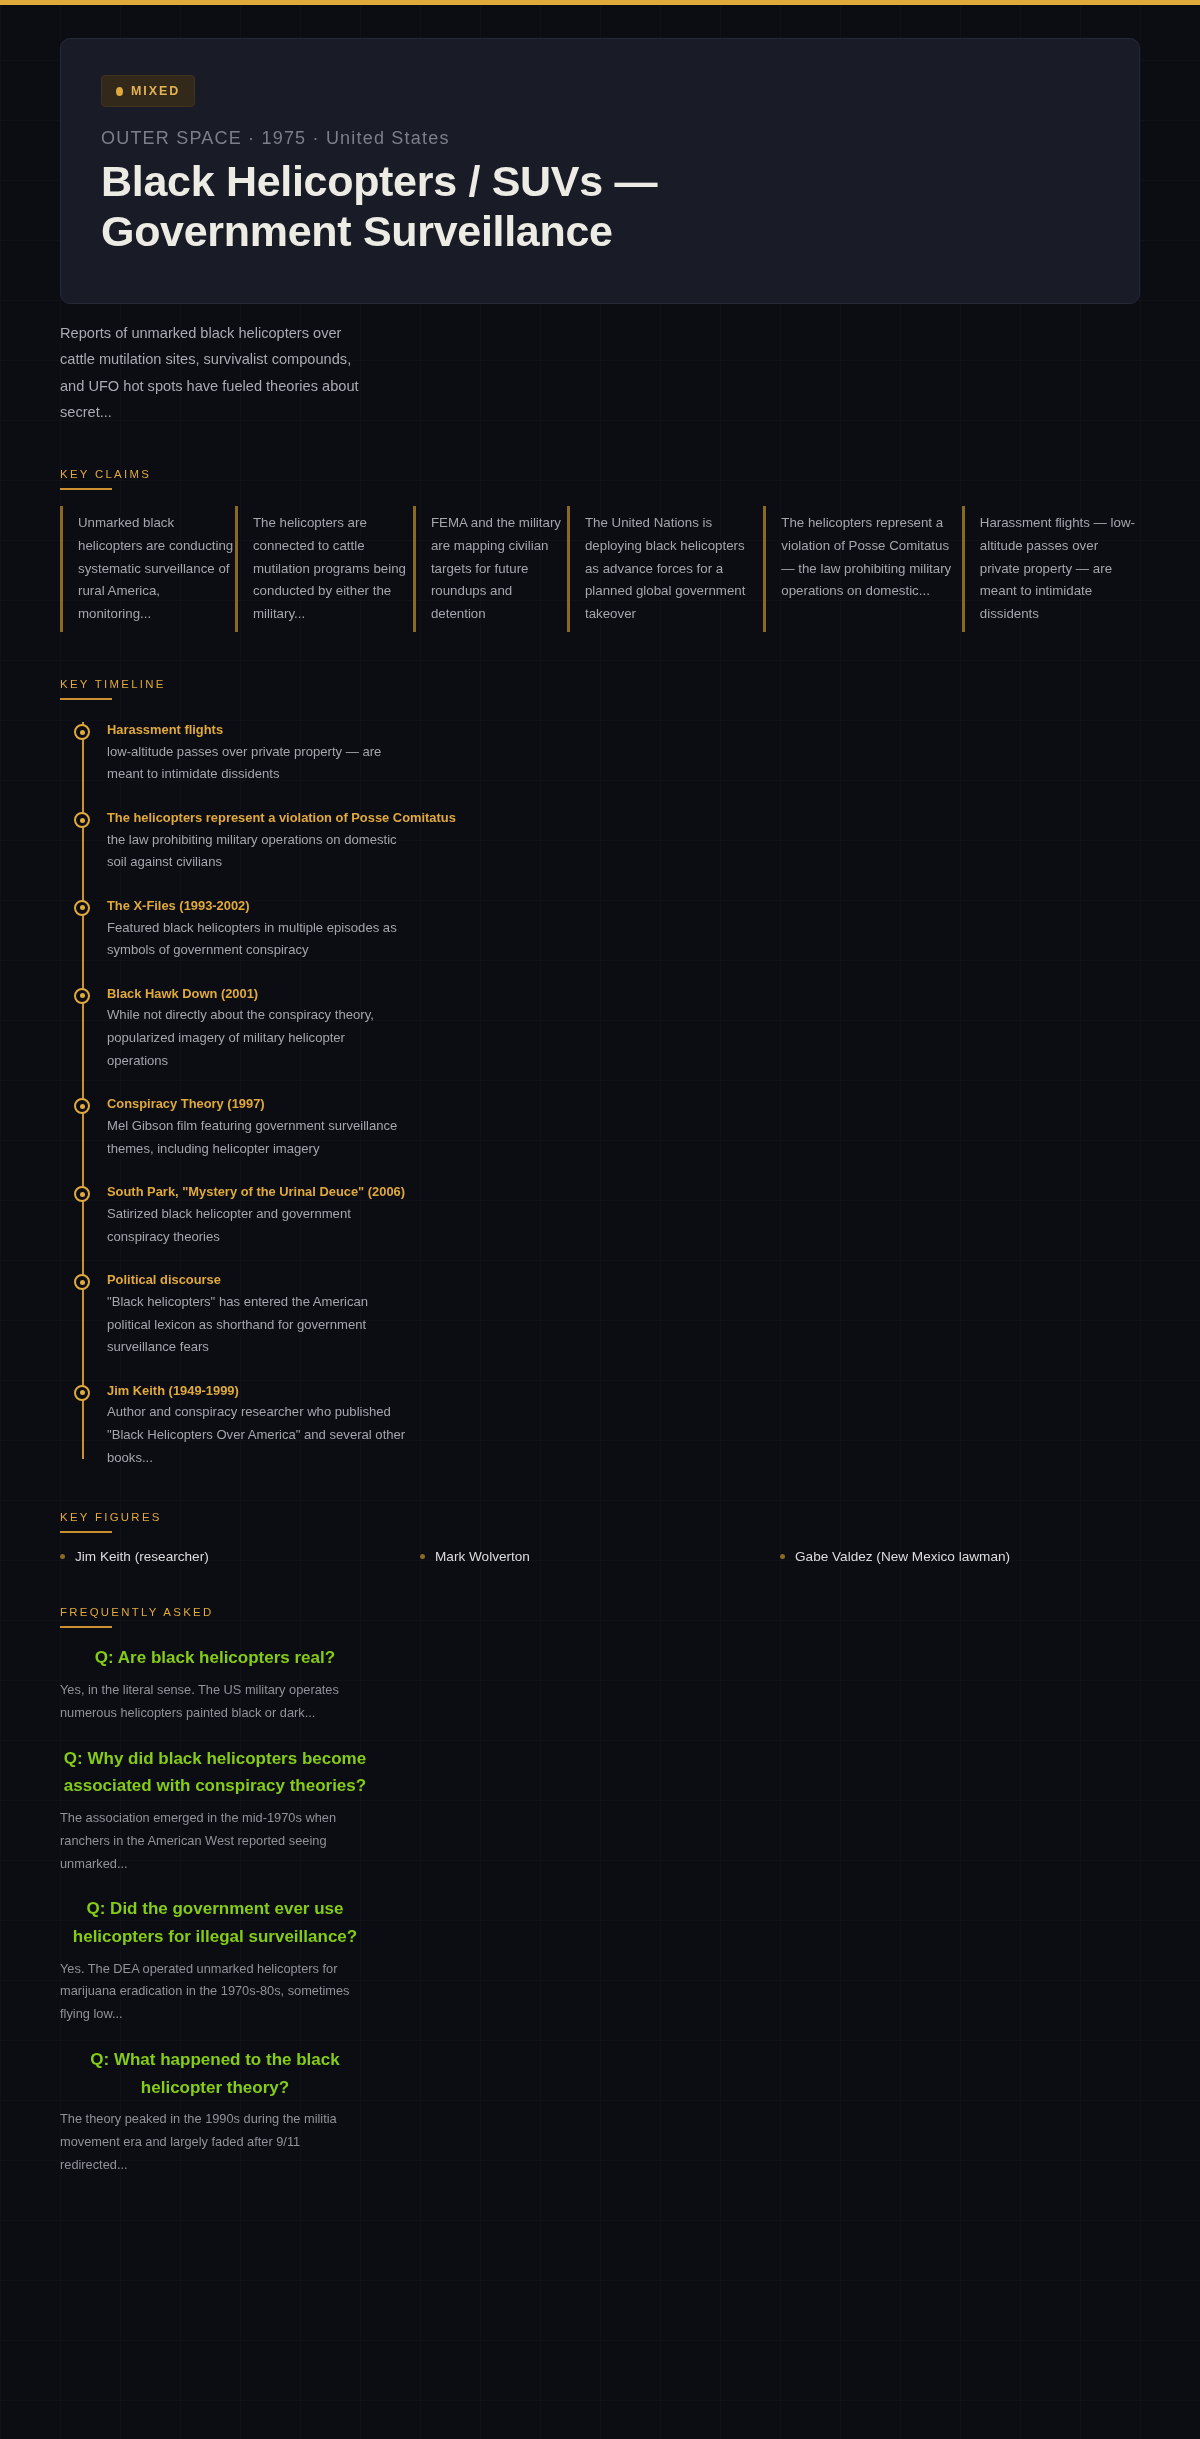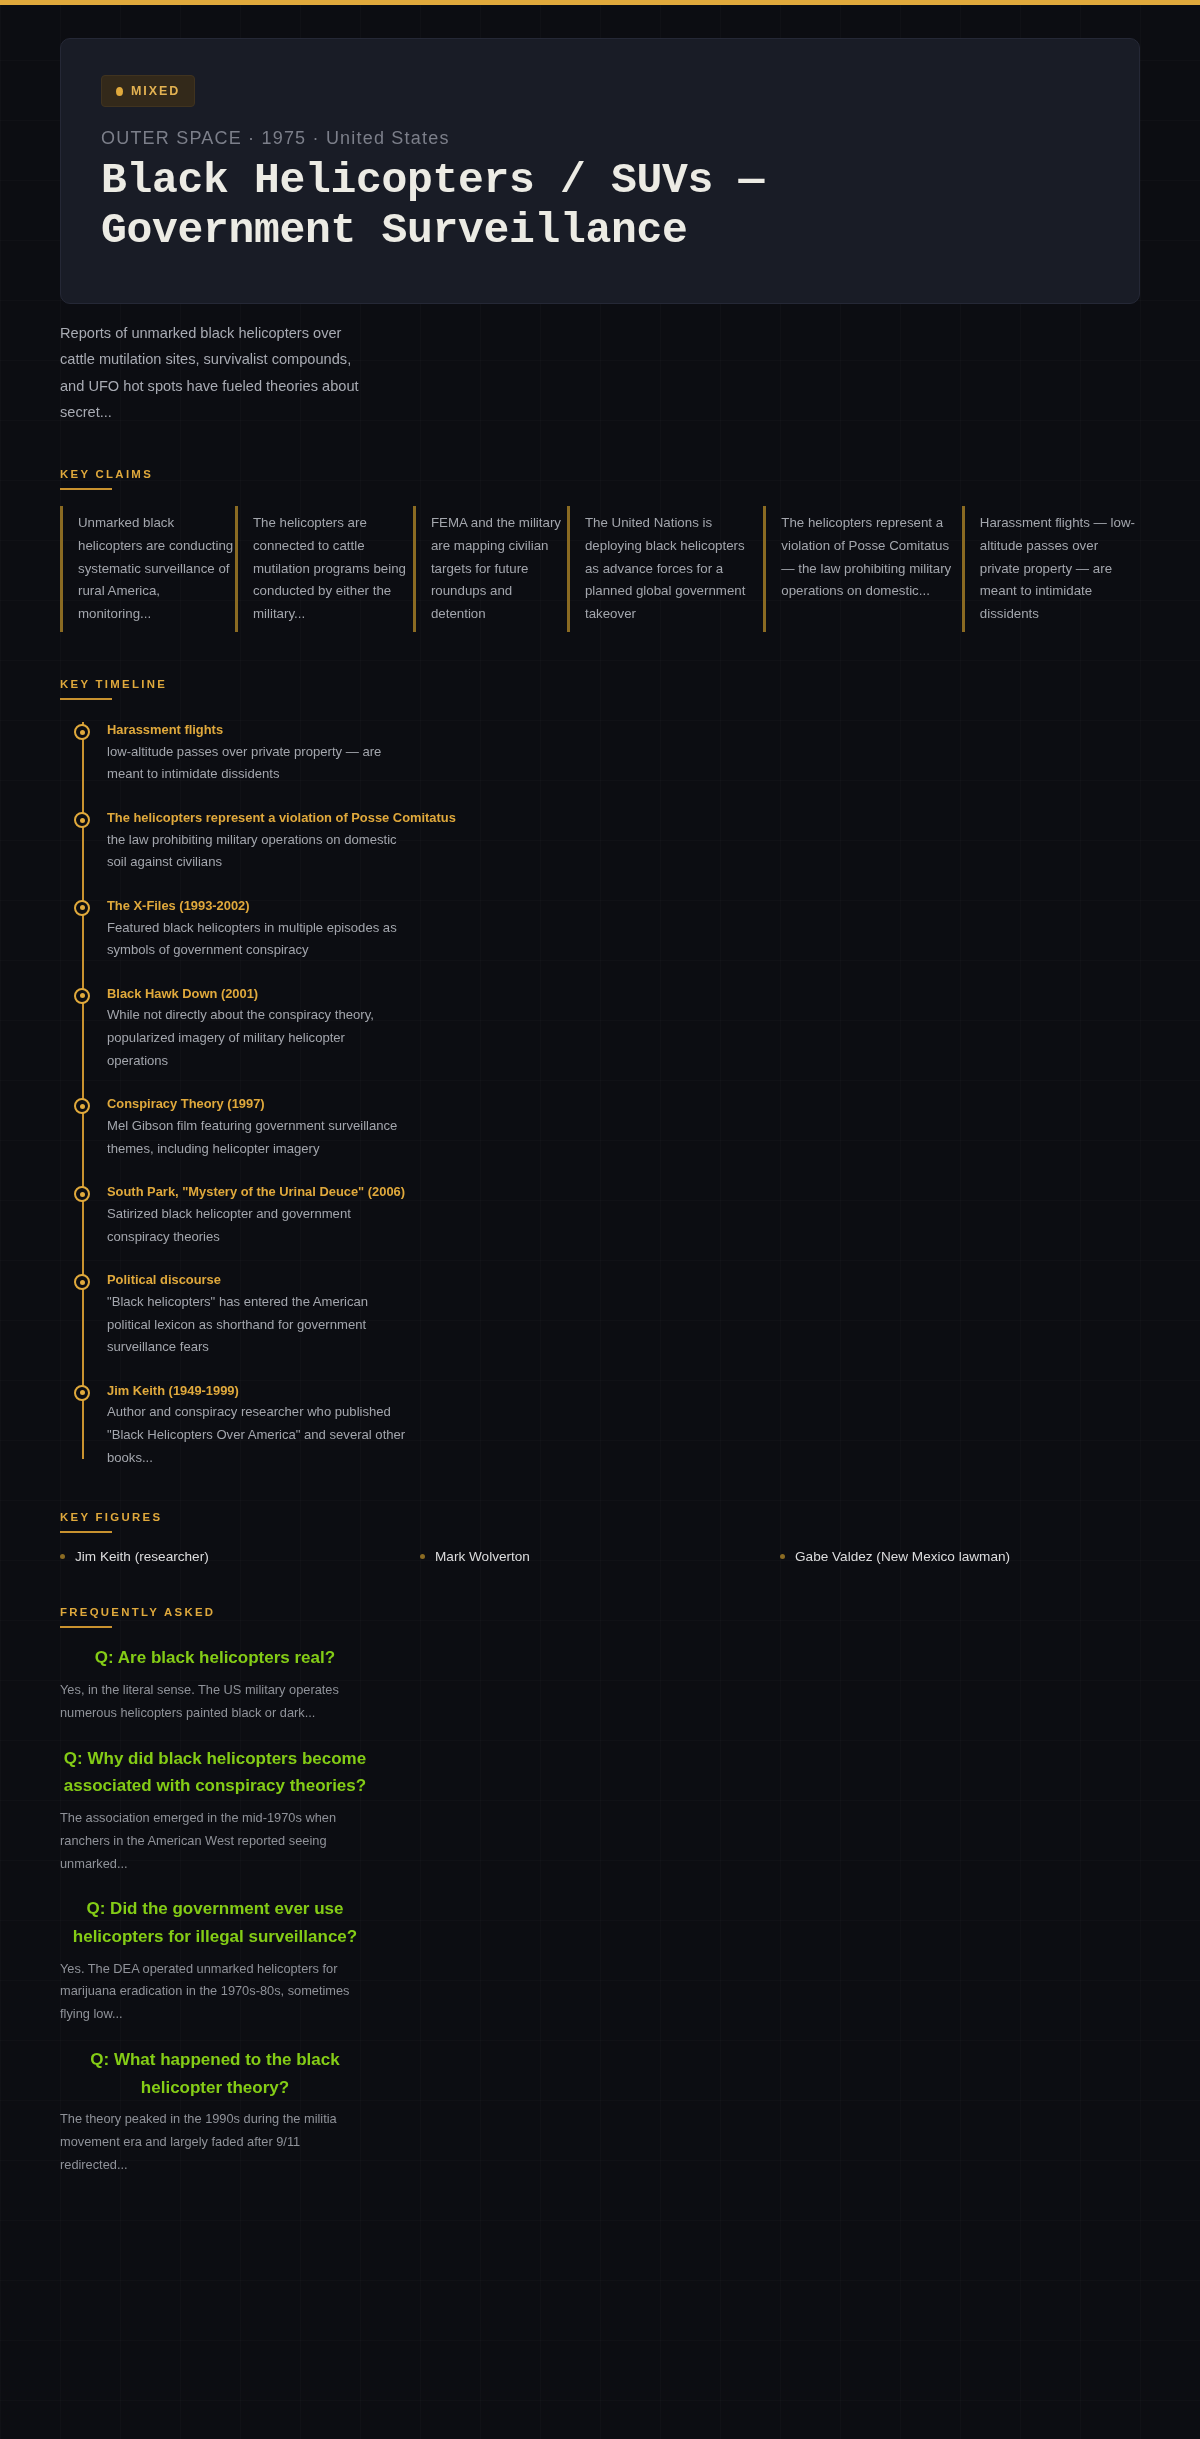--- a/index.html
+++ b/index.html
@@ -75,21 +75,21 @@
   .hero-meta {
     margin-top: 21px;
     font-size: 18px;
     letter-spacing: 1.2px;
     color: #7c7f8a;
     font-weight: 500;
   }
 
   .hero-title {
     margin-top: 7px;
-    font-family: Liberation Mono, monospace;
+    font-family: Liberation Sans, sans-serif;
     font-weight: bold;
     font-size: 43px;
     line-height: 1.17;
     color: #ecebe4;
     letter-spacing: -0.3px;
     max-width: 700px;
   }
 
   
   .content { padding: 0 60px; }
@@ -99,21 +99,21 @@
     font-size: 14.6px;
     line-height: 1.82;
     color: #a8abb3;
     max-width: 310px;
   }
 
   .section { margin-top: 38px; }
 
   .section-head {
     font-size: 11.4px;
-    font-weight: bold;
+    font-weight: normal;
     letter-spacing: 2.3px;
     color: #e0a93c;
     padding-bottom: 8px;
     display: inline-block;
   }
   .section-rule {
     width: 52px;
     height: 2px;
     background: #c9922f;
     margin-bottom: 16px;

